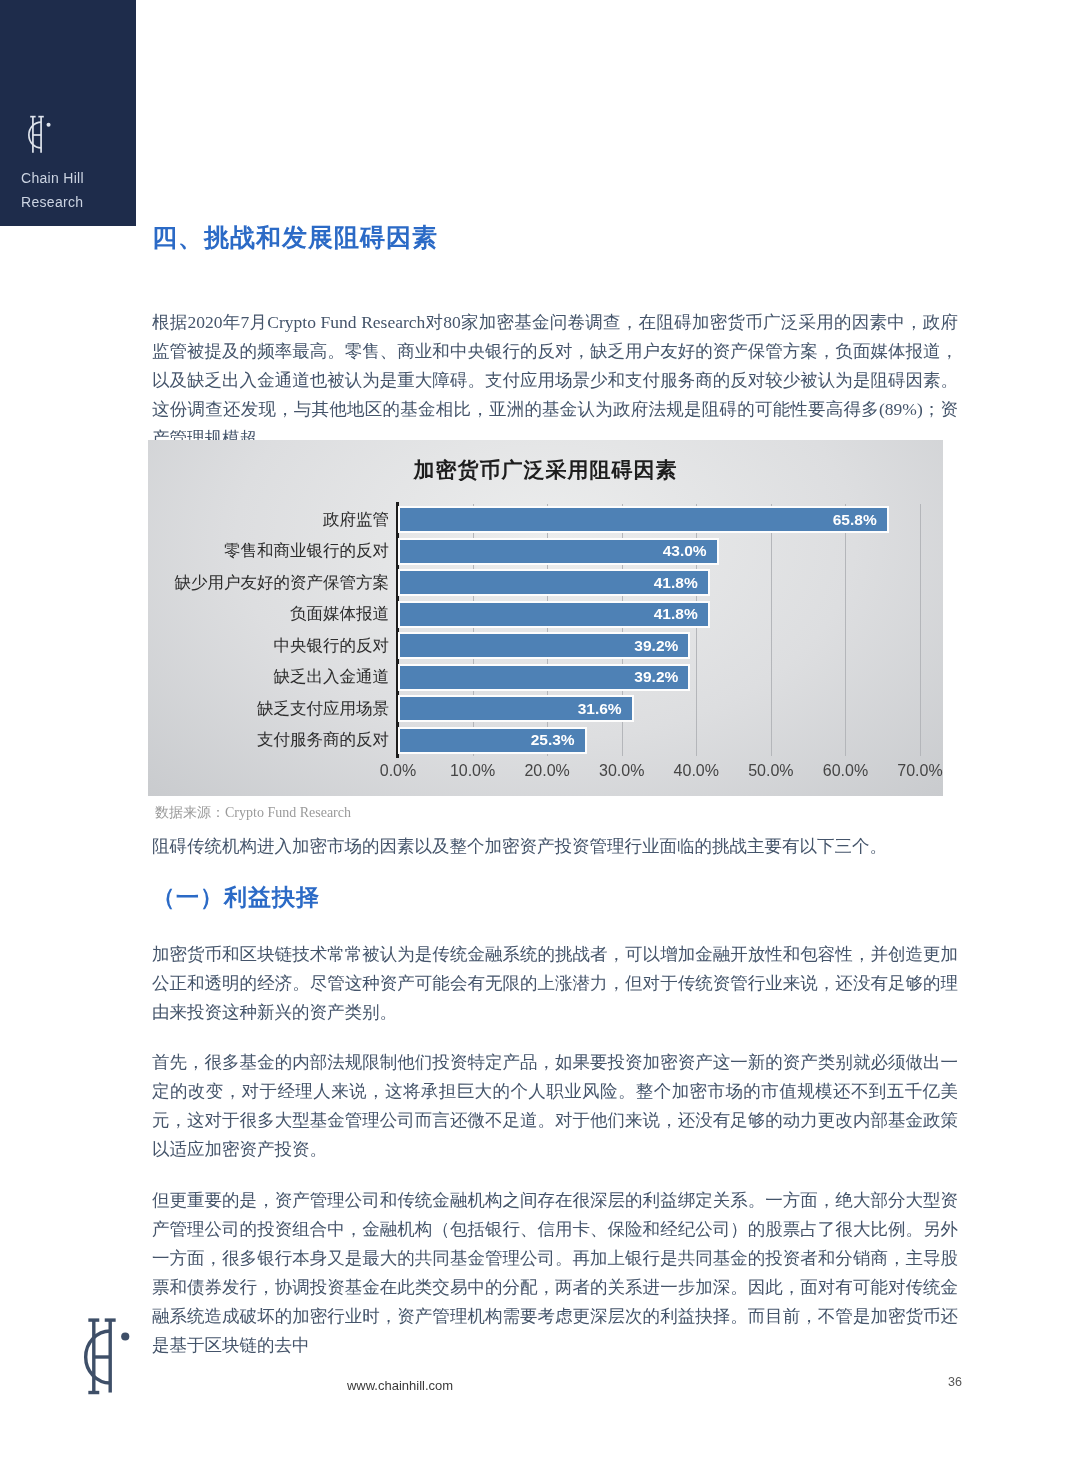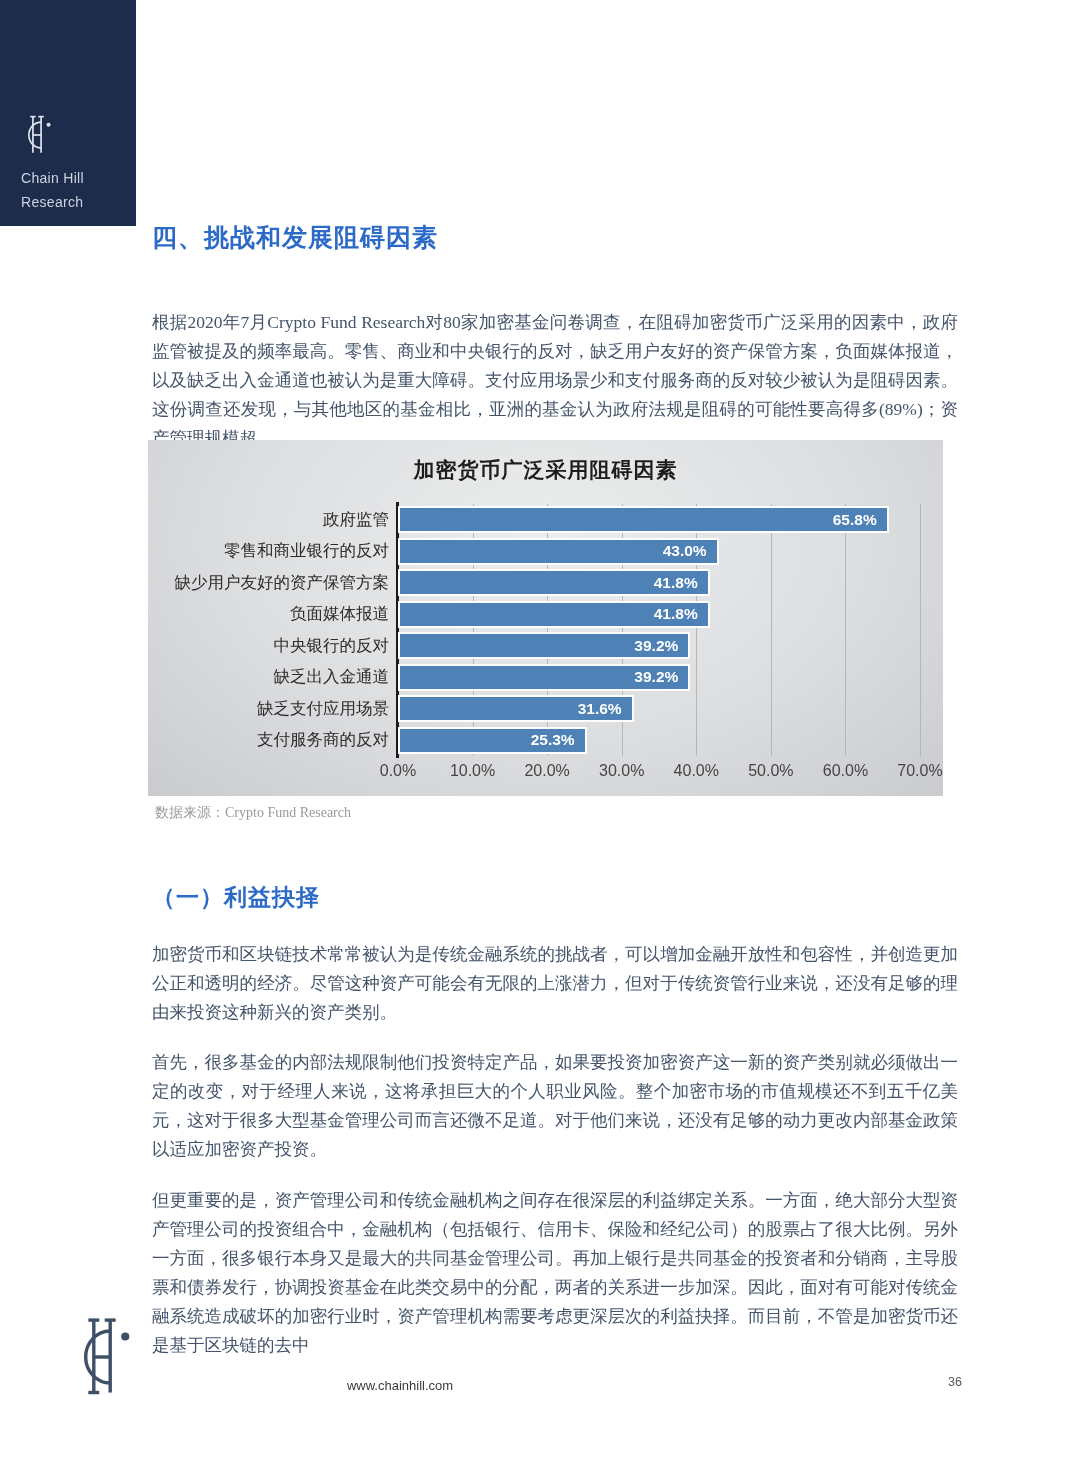--- a/index.html
+++ b/index.html
@@ -188,20 +188,21 @@
         <span class="xtick" style="left: 71.4286%;">50.0%</span>
         <span class="xtick" style="left: 85.7143%;">60.0%</span>
         <span class="xtick" style="left: 100%;">70.0%</span>
       </div>
   </div>
 
   <div class="source-line">
     <span>数据来源：</span><span class="source-name">Crypto Fund Research</span>
   </div>
 
+  <div class="para para-afterchart">阻碍传统机构进入加密市场的因素以及整个加密资产投资管理行业面临的挑战主要有以下三个。</div>
 
   <div class="subheading">（一）利益抉择</div>
 
   <div class="para para-body2">首先，很多基金的内部法规限制他们投资特定产品，如果要投资加密资产这一新的资产类别就必须做出一定的改变，对于经理人来说，这将承担巨大的个人职业风险。整个加密市场的市值规模还不到五千亿美元，这对于很多大型基金管理公司而言还微不足道。对于他们来说，还没有足够的动力更改内部基金政策以适应加密资产投资。</div>
   <div class="para para-body1">加密货币和区块链技术常常被认为是传统金融系统的挑战者，可以增加金融开放性和包容性，并创造更加公正和透明的经济。尽管这种资产可能会有无限的上涨潜力，但对于传统资管行业来说，还没有足够的理由来投资这种新兴的资产类别。</div>
   <div class="para para-body3">但更重要的是，资产管理公司和传统金融机构之间存在很深层的利益绑定关系。一方面，绝大部分大型资产管理公司的投资组合中，金融机构（包括银行、信用卡、保险和经纪公司）的股票占了很大比例。另外一方面，很多银行本身又是最大的共同基金管理公司。再加上银行是共同基金的投资者和分销商，主导股票和债券发行，协调投资基金在此类交易中的分配，两者的关系进一步加深。因此，面对有可能对传统金融系统造成破坏的加密行业时，资产管理机构需要考虑更深层次的利益抉择。而目前，不管是加密货币还是基于区块链的去中</div>
 
   <svg class="footer-logo" viewBox="0 0 100 120" fill="none">
     <path d="M 62 22 A 34 36 0 1 0 62 98" stroke="#3e4f68" stroke-width="5"></path>
     <line x1="38" y1="6" x2="38" y2="112" stroke="#3e4f68" stroke-width="5"></line>

